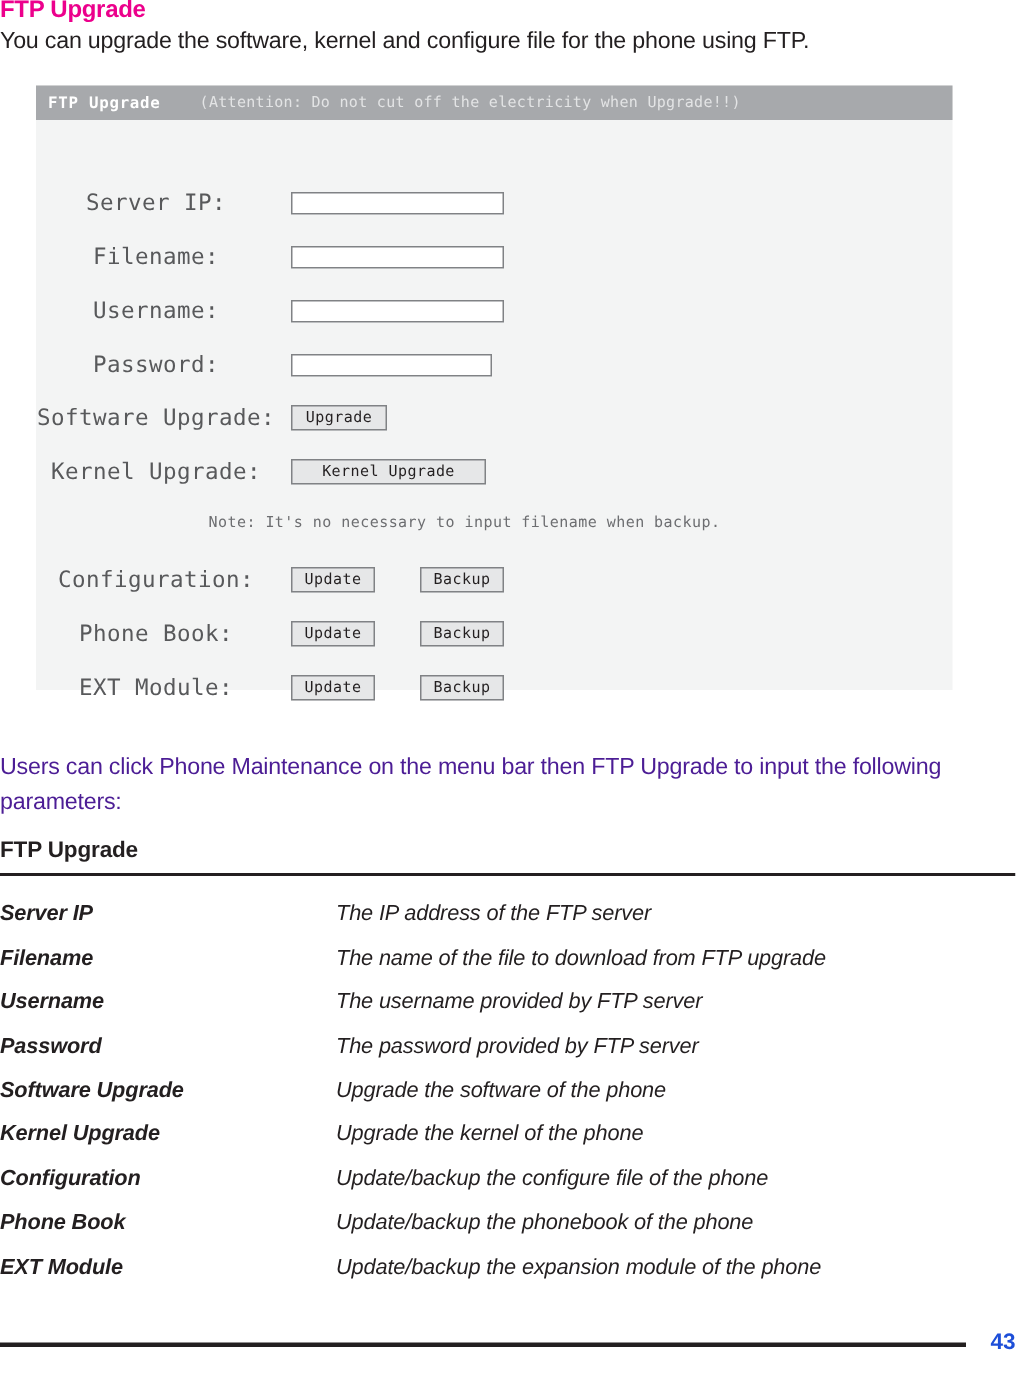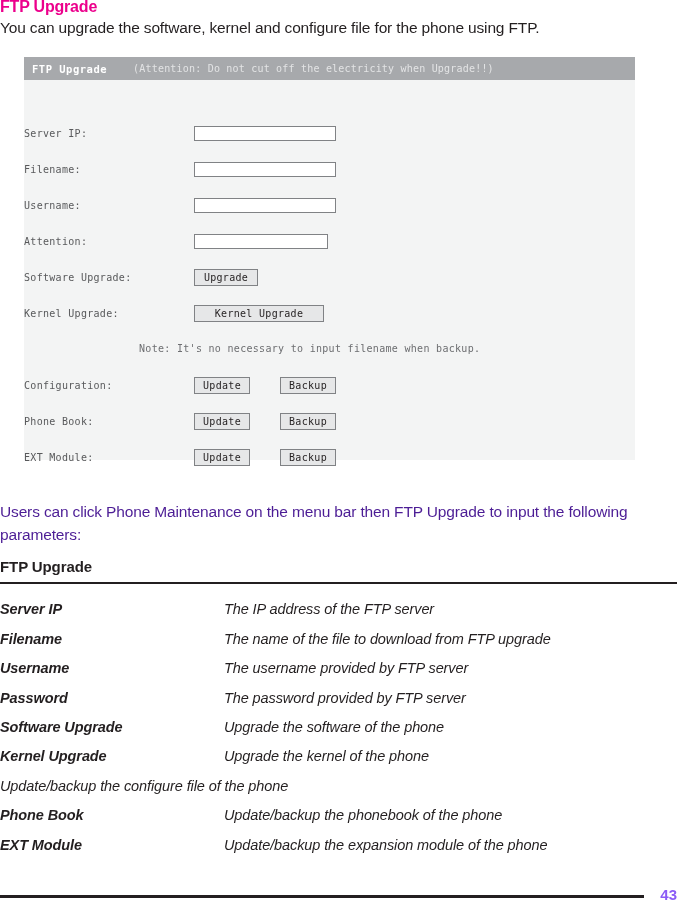--- a/index.html
+++ b/index.html
@@ -72,22 +72,22 @@
   }
 
   .form-row {
     position: absolute;
     display: flex;
     align-items: center;
     left: 0;
   }
   .f-label {
     width: 160px;
-    text-align: left;
-    font-size: 10px;
+    text-align: center;
+    font-size: 15px;
     color: #58595b;
     padding-right: 10px;
     letter-spacing: 0.3px;
     white-space: nowrap;
   }
   .f-input {
     height: 15px;
     background: #ffffff;
     border: 1px solid #808285;
     box-sizing: border-box;
@@ -193,21 +193,21 @@
     width: 644px;
     height: 2.5px;
     background: #231f20;
   }
   .page-num {
     position: absolute;
     right: 0px;
     top: 886px;
     font-size: 15px;
     font-weight: bold;
-    color: #8b5cf6;
+    color: #1d4ed8;
   }
 </style>
 </head>
 <body>
 
 <div class="page-title">FTP Upgrade</div>
 <div class="intro-line">You can upgrade the software, kernel and configure file for the phone using FTP.</div>
 
 <div class="shot">
 
@@ -227,21 +227,21 @@
       <span class="f-label">Filename:</span>
       <input class="f-input w-file" type="text" value="" style="">
     </div>
 
     <div class="form-row" style="top:118px;">
       <span class="f-label">Username:</span>
       <input class="f-input w-user" type="text" value="" style="">
     </div>
 
     <div class="form-row" style="top:154px;">
-      <span class="f-label">Attention:</span>
+      <span class="f-label">Password:</span>
       <input class="f-input w-pass" type="text" value="" style="">
     </div>
 
     <div class="form-row" style="top:189px;">
       <span class="f-label">Software Upgrade:</span>
       <button class="btn btn-upgrade">Upgrade</button>
     </div>
 
     <div class="form-row" style="top:225px;">
       <span class="f-label">Kernel Upgrade:</span>
@@ -298,20 +298,21 @@
   </div>
   <div class="def-row">
     <span class="def-term">Software Upgrade</span>
     <span class="def-desc">Upgrade the software of the phone</span>
   </div>
   <div class="def-row">
     <span class="def-term">Kernel Upgrade</span>
     <span class="def-desc">Upgrade the kernel of the phone</span>
   </div>
   <div class="def-row">
+    <span class="def-term">Configuration</span>
     <span class="def-desc">Update/backup the configure file of the phone</span>
   </div>
   <div class="def-row">
     <span class="def-term">Phone Book</span>
     <span class="def-desc">Update/backup the phonebook of the phone</span>
   </div>
   <div class="def-row">
     <span class="def-term">EXT Module</span>
     <span class="def-desc">Update/backup the expansion module of the phone</span>
   </div>

